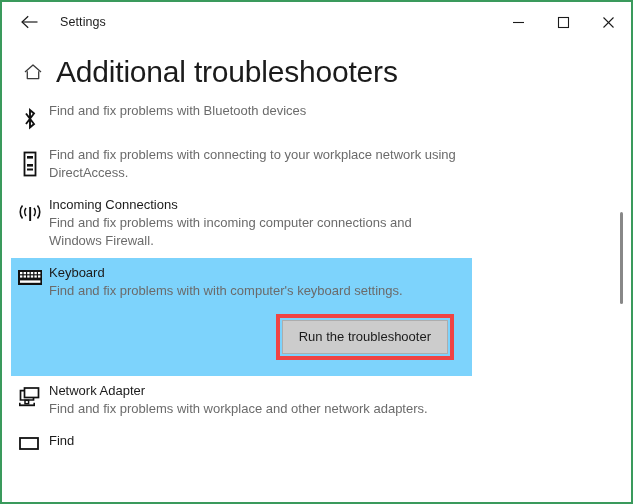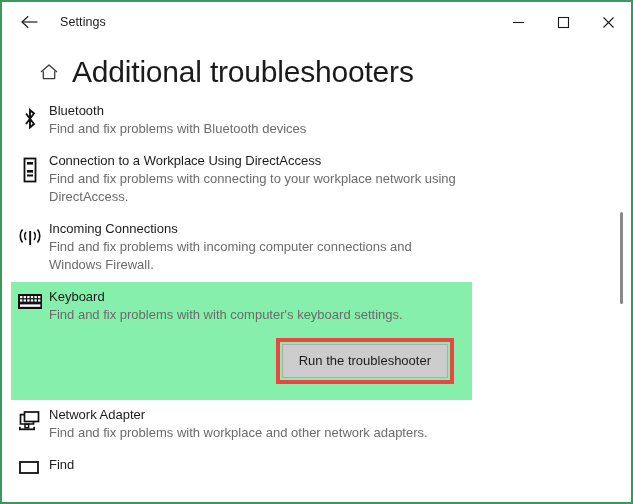--- a/index.html
+++ b/index.html
@@ -62,21 +62,21 @@
     height: 32px;
     display: flex;
     align-items: center;
     justify-content: center;
     color: #1b1b1b;
   }
   .cap-btn svg { display: block; }
   
   #page-header {
     position: absolute;
-    left: 16px;
+    left: 0;
     top: 48px;
     display: flex;
     align-items: center;
     height: 44px;
   }
   #home-icon {
     width: 34px;
     margin-left: 14px;
     display: flex;
     align-items: center;
@@ -103,21 +103,21 @@
   }
   .row {
     position: relative;
     display: flex;
     box-sizing: border-box;
     padding: 6px 0 8px 0;
     width: 461px;
     margin-left: 9px;
   }
   .row.selected {
-    background: #86efac;
+    background: #7dd3fc;
     width: 461px;
     padding-bottom: 6px;
   }
   .row-icon {
     width: 38px;
     min-width: 38px;
     display: flex;
     justify-content: center;
     padding-top: 4px;
     color: #111111;
@@ -228,36 +228,34 @@
 
   <div id="list">
 
     <div class="row">
       <div class="row-icon">
         <svg width="22" height="26" viewBox="0 0 22 26" aria-hidden="true">
           <path d="M7 7.5 L15 18 L11 21.5 V4 L15 7.5 L7 18" fill="none" stroke="currentColor" stroke-width="1.9" stroke-linejoin="miter"></path>
         </svg>
       </div>
       <div class="row-text">
-        <div class="row-title">Bluetooth</div>
         <div class="row-desc">Find and fix problems with Bluetooth devices</div>
       </div>
     </div>
 
     <div class="row">
       <div class="row-icon">
         <svg width="20" height="28" viewBox="0 0 20 28" aria-hidden="true">
           <rect x="4.5" y="2.5" width="11" height="23" fill="none" stroke="currentColor" stroke-width="1.8"></rect>
           <rect x="7" y="6" width="6" height="2.6" fill="currentColor"></rect>
           <rect x="7" y="14" width="6" height="2.6" fill="currentColor"></rect>
           <rect x="7" y="18.5" width="6" height="2" fill="currentColor"></rect>
         </svg>
       </div>
       <div class="row-text">
-        <div class="row-title">Connection to a Workplace Using DirectAccess</div>
         <div class="row-desc">Find and fix problems with connecting to your workplace network using DirectAccess.</div>
       </div>
     </div>
 
     <div class="row">
       <div class="row-icon">
         <svg width="28" height="26" viewBox="0 0 28 26" aria-hidden="true">
           <path d="M6.5 5.5 C3.5 9, 3.5 15, 6.5 18.5" fill="none" stroke="currentColor" stroke-width="1.6"></path>
           <path d="M10 8 C8.4 10.2, 8.4 13.8, 10 16" fill="none" stroke="currentColor" stroke-width="1.6"></path>
           <path d="M21.5 5.5 C24.5 9, 24.5 15, 21.5 18.5" fill="none" stroke="currentColor" stroke-width="1.6"></path>

